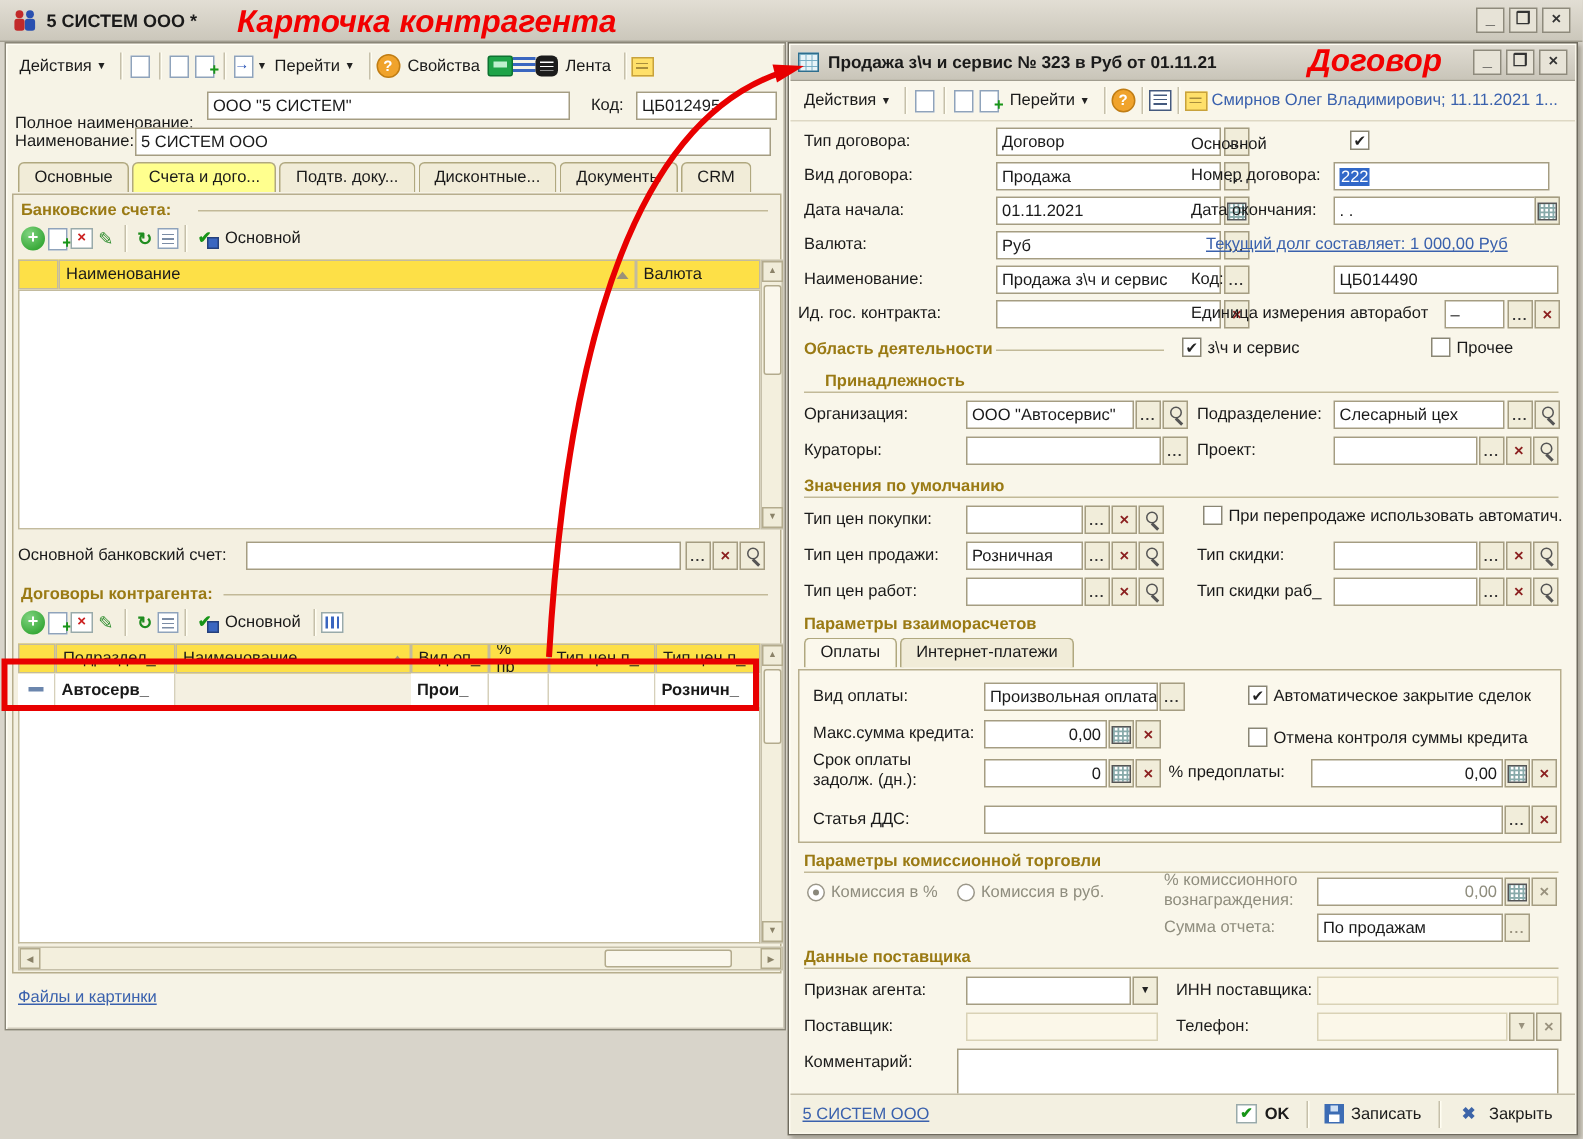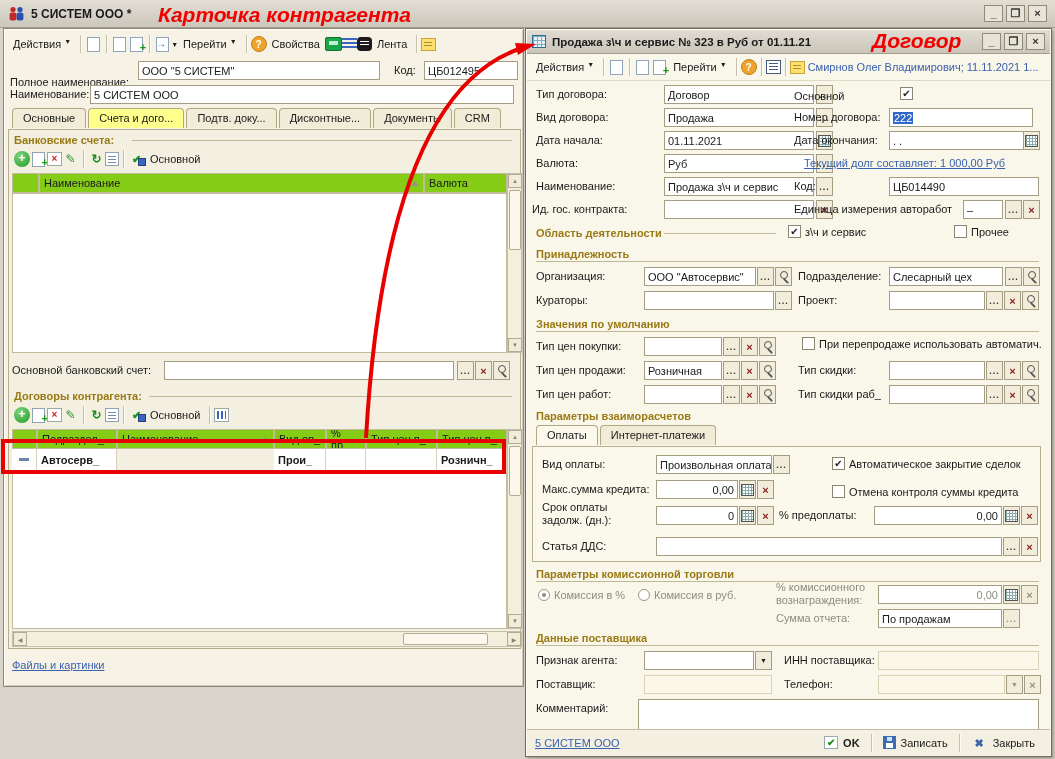--- a/index.html
+++ b/index.html
@@ -36,21 +36,21 @@
   .sectline{position:absolute;height:1px;background:#c2b998}
   .chk{position:absolute;display:flex;align-items:center;gap:4px;white-space:nowrap}
   .box{width:13px;height:13px;background:#fff;border:1px solid #8a8674;display:inline-flex;align-items:center;justify-content:center;font-size:10px;flex:0 0 13px}
   .checked .box::after{content:"✔";color:#222}
   .radio{position:absolute;display:flex;align-items:center;gap:4px;color:#8f8d7e;white-space:nowrap}
   .rdot{width:12px;height:12px;border:1px solid #9a9688;border-radius:50%;background:#fff;position:relative;flex:0 0 12px}
   .sel .rdot::after{content:"";position:absolute;left:3px;top:3px;right:3px;bottom:3px;background:#8a887c;border-radius:50%}
   .link{color:#3a61ad;text-decoration:underline;cursor:pointer;white-space:nowrap}
   
   .tb{position:absolute;display:flex;align-items:center}
-  .tbtn{display:flex;gap:3px;padding:2px 5px;white-space:nowrap}
+  .tbtn{display:flex;align-items:center;gap:3px;padding:2px 5px;white-space:nowrap}
   .caret{font-size:7px;color:#222}
   .sep{width:1px;height:18px;background:#c6c0aa;margin:0 4px;box-shadow:1px 0 0 #fffdf2}
   
   .ic{display:inline-block;position:relative;width:17px;height:16px;text-align:center;line-height:16px;font-size:12px}
   .ic-docarrow{color:#2a55b8;font-weight:bold}
   .ic-refresh{color:#1f8c1f;font-weight:bold}
   .ic-doc::before{content:"";position:absolute;left:2px;top:1px;width:11px;height:13px;background:#fff;border:1px solid #8fa3bb}
   .ic-plus::after{content:"+";position:absolute;right:-1px;bottom:-3px;color:#189518;font-weight:bold;font-size:11px}
   .ic-arrowin::after{content:"→";position:absolute;left:2px;top:0;color:#2a55b8;font-weight:bold;font-size:10px}
   .ic-help{width:16px;height:16px;border-radius:50%;background:#f0a32c;color:#fff;font-weight:bold;font-size:10px;border:1px solid #c07d14}
@@ -87,21 +87,21 @@
   .ic-save::before{content:"";position:absolute;left:4px;top:1px;width:5px;height:4px;background:#cfe0f4}
   .ic-closex{color:#3c64a8;font-weight:bold;font-size:11px}
   
   .lform{position:absolute;left:3px;top:28px;width:521px;height:659px;background:#f6f3e6;
      border:1px solid #8a8678;box-shadow:inset 1px 1px 0 #fffdf4,inset -1px -1px 0 #cfcaba}
   .panel{position:absolute;border:1px solid #b7ae8d;background:#f4f0e1}
   .tabbar{position:absolute;display:flex;gap:2px}
   .tab{border:1px solid #b0a87f;border-bottom:none;border-radius:4px 4px 0 0;background:#f1ecd8;
      padding:3px 10px 4px;white-space:nowrap}
   .tab.active{background:#ffff8e;font-weight:normal;position:relative;z-index:2}
-  .thead{background:#84cc16;border:1px solid #c3bb9e;display:flex;align-items:center;padding:0 4px;overflow:hidden;position:absolute;height:20px}
+  .thead{background:#fde047;border:1px solid #c3bb9e;display:flex;align-items:center;padding:0 4px;overflow:hidden;position:absolute;height:20px}
   .tcell{position:absolute;height:22px;display:flex;align-items:center;padding:0 4px;border-right:1px solid #d6d0ba;border-bottom:1px solid #d6d0ba;background:#fff;font-weight:bold;overflow:hidden;white-space:nowrap}
   .sort-ic{width:0;height:0;border-left:4px solid transparent;border-right:4px solid transparent;border-bottom:5px solid #9a917a;margin-left:auto}
   .sb{position:absolute;background:#f3efdd;border:1px solid #c6c0aa}
   .sb-btn{position:absolute;width:14px;height:14px;background:#f0ecd9;border:1px solid #b3ab8d;
      display:flex;align-items:center;justify-content:center;font-size:6px;color:#8a8268}
   .sb-thumb{position:absolute;background:#faf7ec;border:1px solid #b3ab8d;border-radius:2px}
   .hl-name{background:#33549c;color:#fff}
   
   .rwin{position:absolute;left:525px;top:28px;width:527px;height:729px;background:#f9f6ea;
      border:1px solid #6e6a5e;box-shadow:inset 1px 1px 0 #fffdf4,2px 2px 3px rgba(60,55,40,.35)}
@@ -400,21 +400,21 @@
   <span class="sectline" style="left:138px;top:204px;width:112px"></span>
   <span class="chk checked" style="left:262px;top:196px">
       <span class="box"></span>
       <span>з\ч и сервис</span>
     </span>
   <span class="chk" style="left:428px;top:196px">
       <span class="box"></span>
       <span>Прочее</span>
     </span>
 
-  <span class="sect" style="left:10px;top:218px">Принадлежность</span>
+  <span class="sect" style="left:24px;top:218px">Принадлежность</span>
   <span class="sectline" style="left:10px;top:232px;width:503px"></span>
   <span class="lbl" style="left:10px;top:238px">Организация:</span>
   <span class="fld" style="left:118px;top:238px;width:112px">
       <span>ООО "Автосервис"</span>
     </span>
   <span class="btns" style="left:230px;top:238px">
       <span class="mbtn mb-lookup">...</span>
       <span class="mbtn mb-search"></span>
     </span>
   <span class="lbl" style="left:272px;top:238px">Подразделение:</span>

